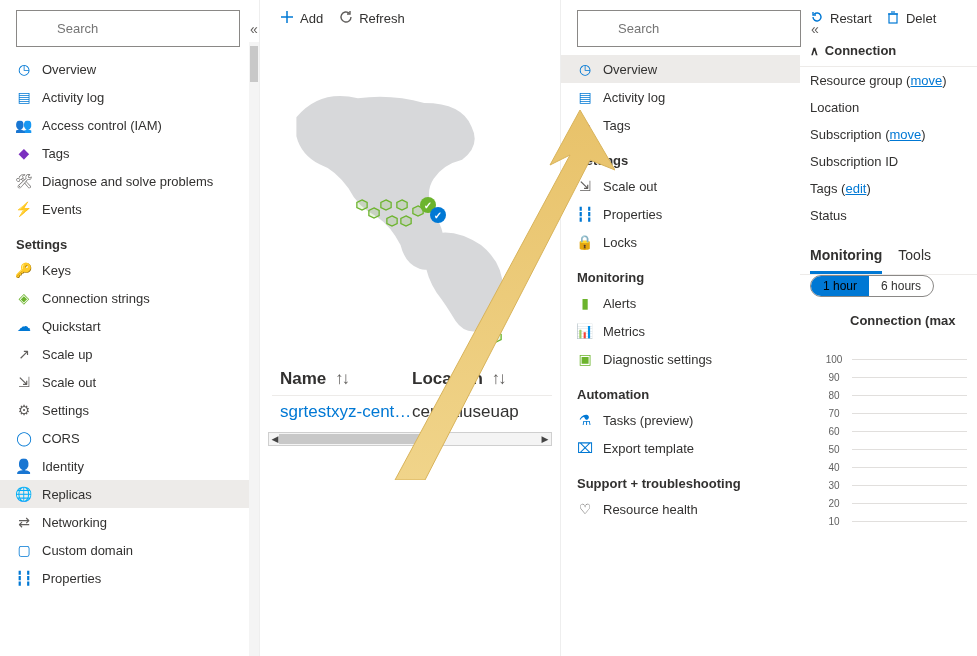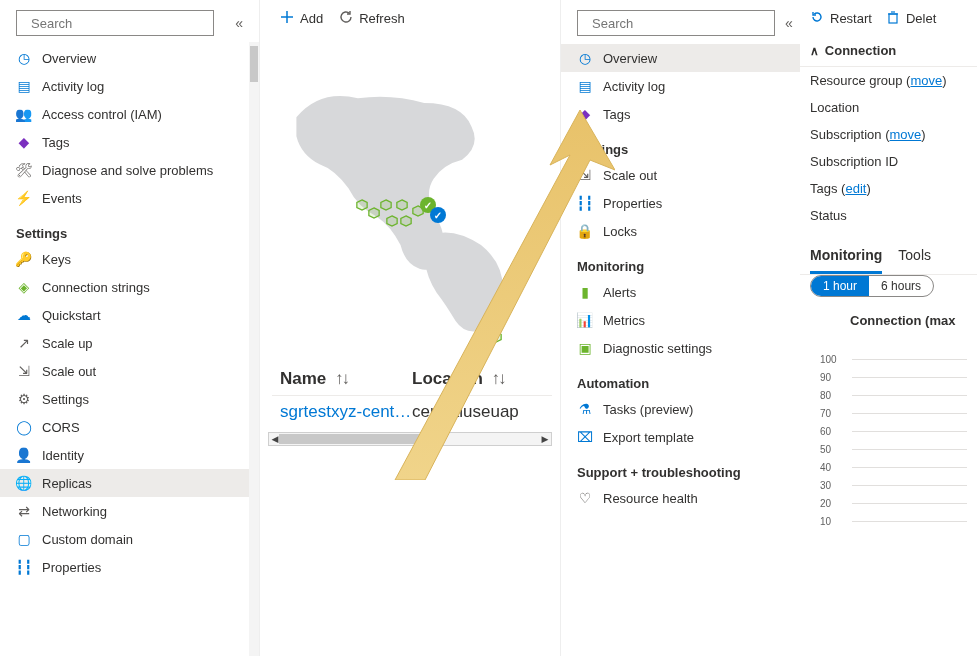--- a/index.html
+++ b/index.html
@@ -28,23 +28,23 @@
 
   
   .search-row {
     display: flex;
     align-items: center;
     padding: 10px 12px 8px 16px;
     gap: 6px;
   }
   .search-input {
     flex: 1;
-    height: 26px;
+    height: 37px;
     border: 1px solid #8a8886;
-    padding: 0 6px 0 14px;
+    padding: 0 6px 0 40px;
     font-size: 13px;
     color: #605e5c;
     background: #fff;
     position: relative;
   }
   .search-wrap { position: relative; flex: 1; }
   .search-wrap .icon {
     position: absolute;
     left: 6px; top: 50%;
     transform: translateY(-50%);
@@ -203,21 +203,21 @@
     display: inline-flex;
     border: 1px solid #8a8886;
     border-radius: 12px;
     overflow: hidden;
     font-size: 12px;
   }
   .pill {
     padding: 3px 12px;
     cursor: pointer;
   }
-  .pill.active { background: #0078d4; color: #ffffff; }
+  .pill.active { background: #0078d4; color: #000000; }
 
   .chart-area {
     padding: 6px 10px 0 10px;
   }
   .chart-title { font-weight: 600; margin-left: 40px; margin-bottom: 27px; }
   .chart {
     position: relative;
     height: 190px;
     margin-left: 8px;
   }
@@ -226,21 +226,21 @@
     left: 34px; right: 0;
     border-top: 1px solid #e1dfdd;
     font-size: 10px;
     color: #616161;
   }
   .grid-line span {
     position: absolute;
     left: -32px;
     top: -6px;
     width: 28px;
-    text-align: left;
+    text-align: center;
   }
 
   
   .vscroll {
     position: absolute;
     right: 0; top: 42px; bottom: 0;
     width: 10px;
     background: #f4f4f4;
   }
   .vscroll::before {

